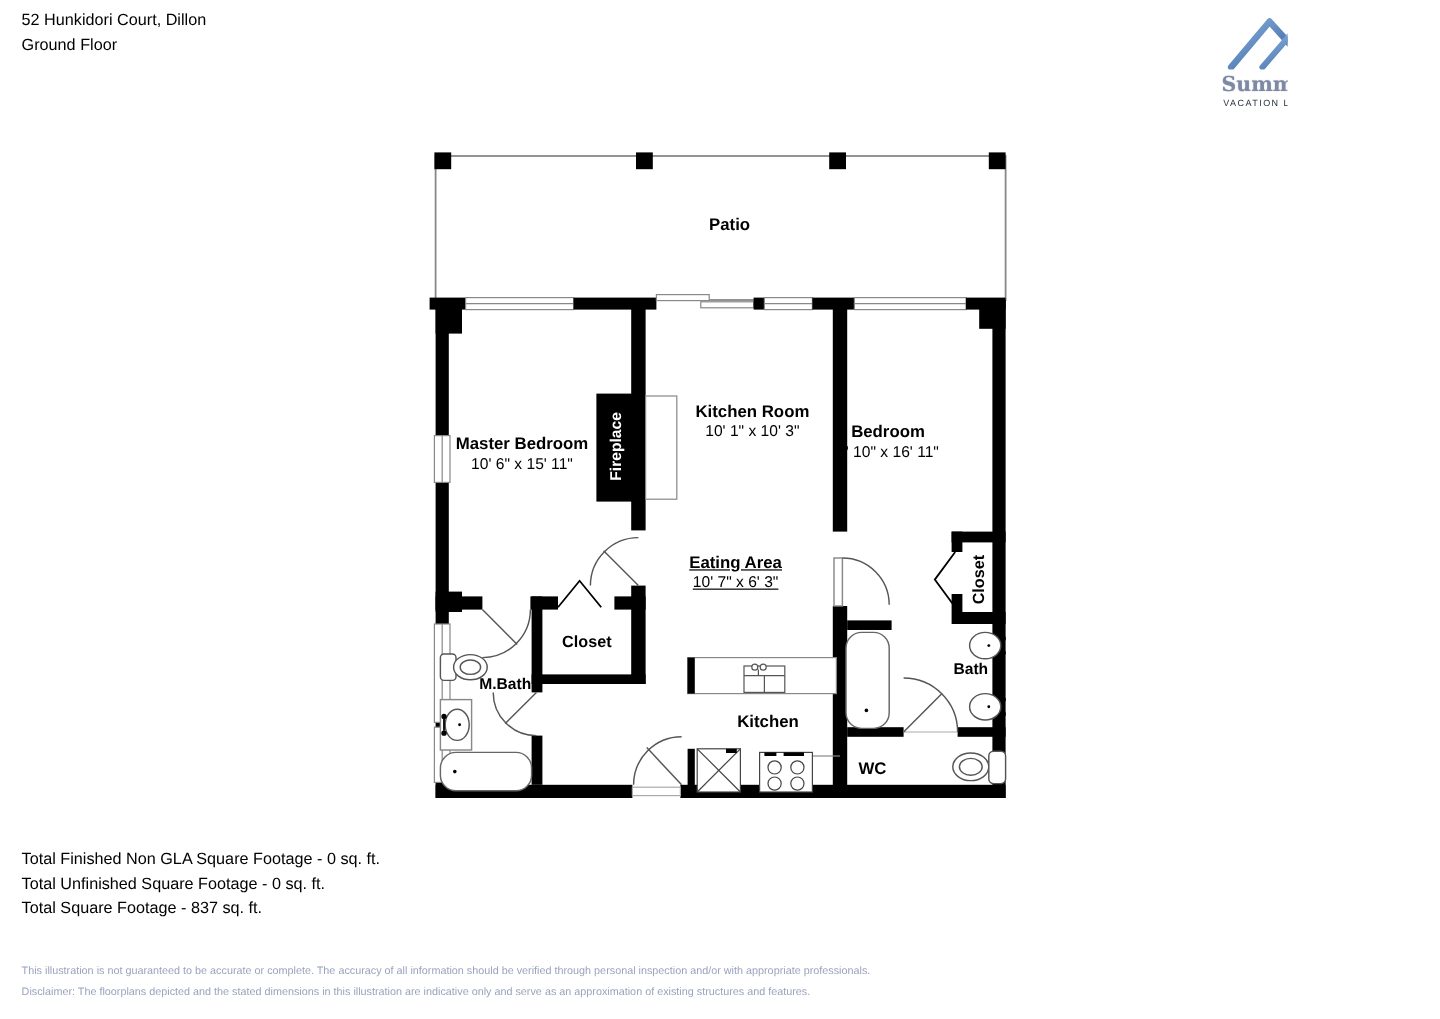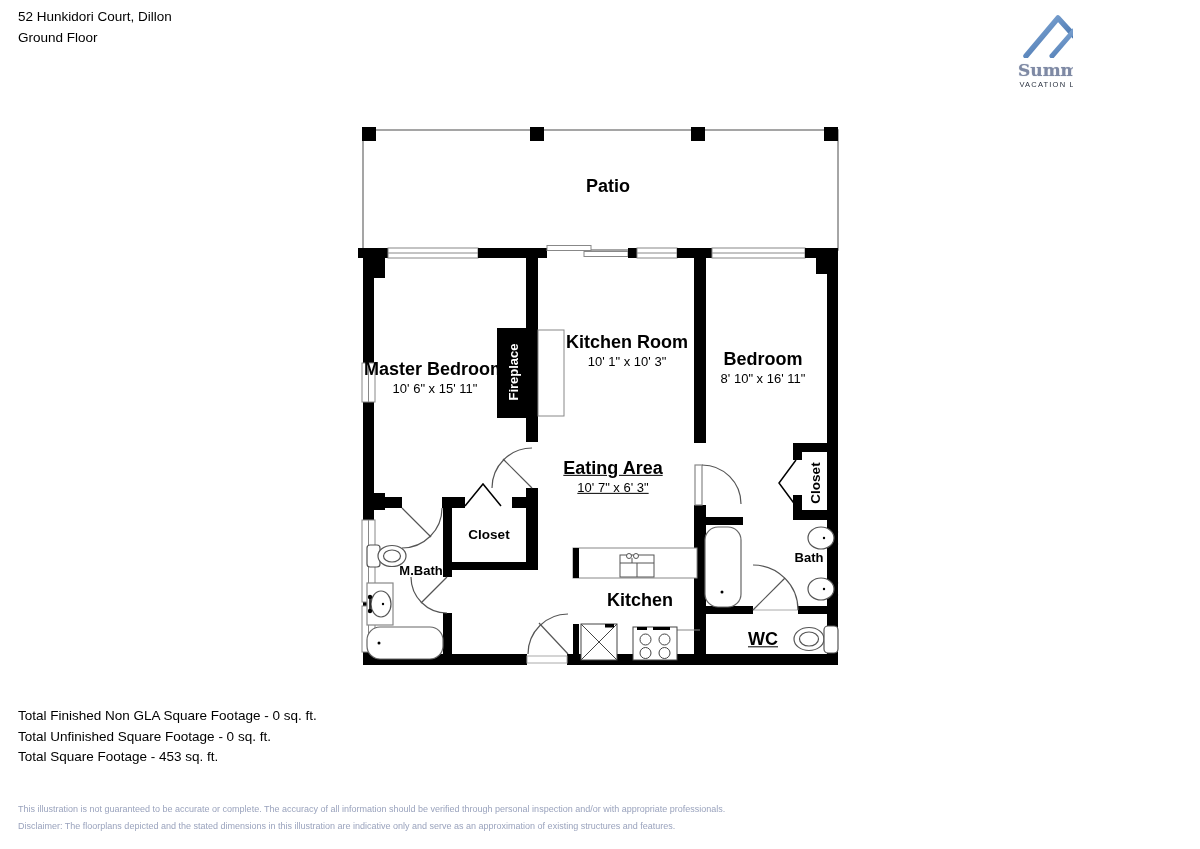--- a/index.html
+++ b/index.html
@@ -6,21 +6,21 @@
   #canvas {
     position:relative; width:1073px; height:849px; background:#ffffff;
     font-family:"Liberation Sans", sans-serif; color:#000; overflow:hidden;
   }
   .abs { position:absolute; }
   .lbl {
     position:absolute; transform:translate(-50%,-50%);
     white-space:nowrap; text-align:center; line-height:1.3;
     font-family:"Liberation Sans", sans-serif;
   }
-  .room-name { font-weight:bold; font-size:18px; }
+  .room-name { font-weight:bold; font-size:14px; }
   .room-dims { font-weight:normal; font-size:13px; }
   .lbl.vert { transform:translate(-50%,-50%) rotate(-90deg); }
   .fireplace-lbl { color:#ffffff; font-weight:bold; font-size:13px; }
   #header { position:absolute; left:18px; top:6px; font-size:13.5px; line-height:21px; }
   #logo { position:absolute; left:1018px; top:10px; width:96px; text-align:center; }
   #logo-name {
     font-family:"DejaVu Serif", serif; font-weight:bold; font-size:17px;
     color:#7e89a4; letter-spacing:0px; line-height:16px;
     text-shadow: 0 0 1px #aab2c4;
   }
@@ -273,42 +273,42 @@
   <div class="lbl" style="left:435px; top:378px;">
     <div class="room-name">Master Bedroom</div>
     <div class="room-dims">10' 6" x 15' 11"</div>
   </div>
 
   <div class="lbl" style="left:627px; top:351px;">
     <div class="room-name">Kitchen Room</div>
     <div class="room-dims">10' 1" x 10' 3"</div>
   </div>
 
-  <div class="lbl" style="left:763px; top:368px;">
+  <div class="lbl" style="left:740px; top:368px;">
     <div class="room-name">Bedroom</div>
     <div class="room-dims">8' 10" x 16' 11"</div>
   </div>
 
   <div class="lbl" style="left:613px; top:477px;text-decoration:underline;">
     <div class="room-name">Eating Area</div>
     <div class="room-dims">10' 7" x 6' 3"</div>
   </div>
 
   <div class="lbl room-name" style="left:489px; top:535px; font-size:13.5px;">Closet</div>
   <div class="lbl room-name" style="left:421px; top:571px; font-size:13px;">M.Bath</div>
   <div class="lbl room-name" style="left:640px; top:601px;">Kitchen</div>
   <div class="lbl room-name" style="left:770px; top:558px; font-size:13px;margin-left:39px;">Bath</div>
-  <div class="lbl room-name" style="left:763px; top:640px;text-decoration:underline;">WC</div>
+  <div class="lbl room-name" style="left:727px; top:640px;">WC</div>
   <div class="lbl vert room-name" style="left:816px; top:483px; font-size:13.5px;">Closet</div>
   <div class="lbl vert fireplace-lbl" style="left:514px; top:372px;">Fireplace</div>
 
   <div id="footer">
     <div>Total Finished Non GLA Square Footage - 0 sq. ft.</div>
     <div>Total Unfinished Square Footage - 0 sq. ft.</div>
-    <div>Total Square Footage - 453 sq. ft.</div>
+    <div>Total Square Footage - 837 sq. ft.</div>
   </div>
 
   <div id="disclaimer">
     <div>This illustration is not guaranteed to be accurate or complete. The accuracy of all information should be verified through personal inspection and/or with appropriate professionals.</div>
     <div>Disclaimer: The floorplans depicted and the stated dimensions in this illustration are indicative only and serve as an approximation of existing structures and features.</div>
   </div>
 
 </div>
 
 </body></html>

